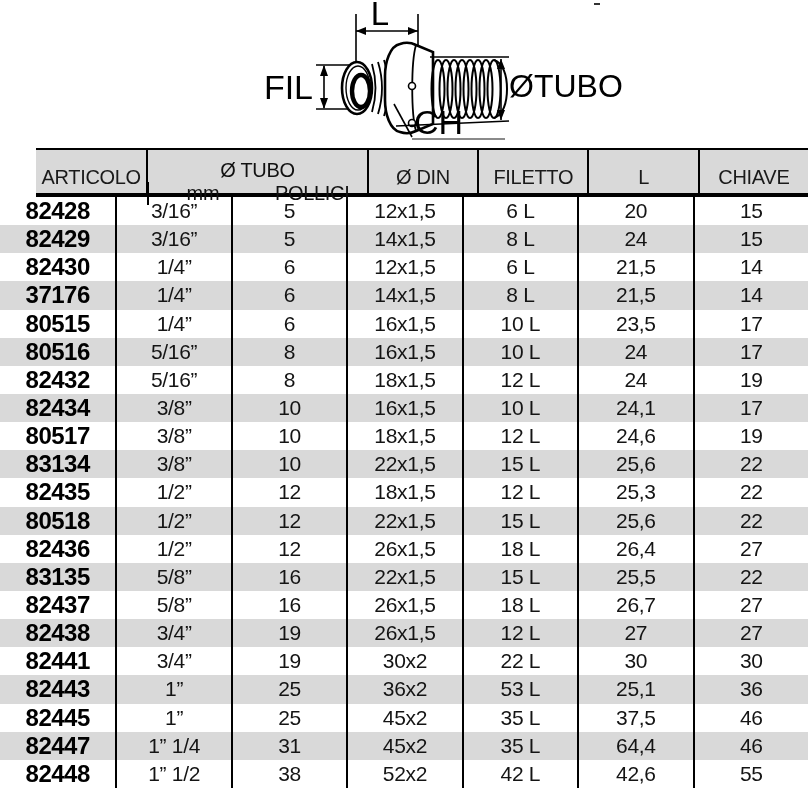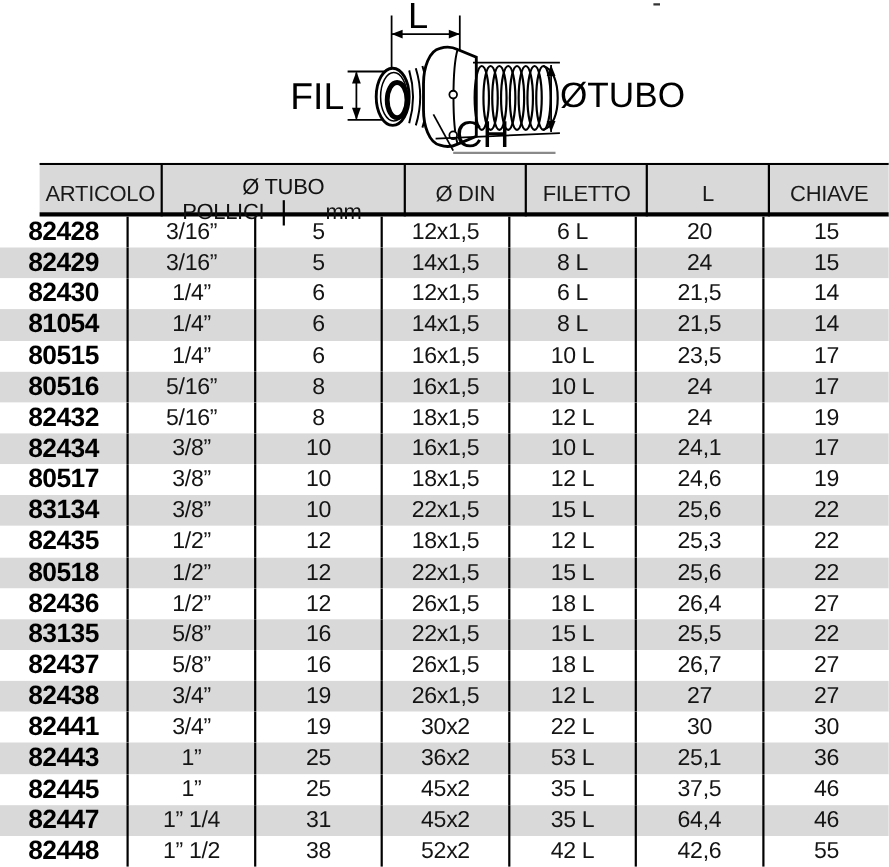--- a/index.html
+++ b/index.html
@@ -126,22 +126,22 @@
       <text class="dim-label" x="414" y="134" font-size="34">CH</text>
     </svg>
   </div>
 
   <div class="table">
     <div class="thead">
       <div class="hcell">ARTICOLO</div>
       <div class="hgroup bl">
         <div class="hgroup-title">Ø TUBO</div>
         <div class="hgroup-sub">
+          <div class="hsub divided">mm</div>
           <div class="hsub">POLLICI</div>
-          <div class="hsub divided">mm</div>
         </div>
       </div>
       <div class="hcell bl">Ø DIN</div>
       <div class="hcell bl">FILETTO</div>
       <div class="hcell bl">L</div>
       <div class="hcell bl">CHIAVE</div>
     </div>
     <div class="tbody" id="tbody">
         <div class="row">
           <div class="cell art">82428</div>
@@ -164,21 +164,21 @@
         <div class="row">
           <div class="cell art">82430</div>
           <div class="cell bl">1/4”</div>
           <div class="cell bl">6</div>
           <div class="cell bl">12x1,5</div>
           <div class="cell bl">6 L</div>
           <div class="cell bl">21,5</div>
           <div class="cell bl">14</div>
         </div>
         <div class="row">
-          <div class="cell art">81054</div>
+          <div class="cell art">37176</div>
           <div class="cell bl">1/4”</div>
           <div class="cell bl">6</div>
           <div class="cell bl">14x1,5</div>
           <div class="cell bl">8 L</div>
           <div class="cell bl">21,5</div>
           <div class="cell bl">14</div>
         </div>
         <div class="row">
           <div class="cell art">80515</div>
           <div class="cell bl">1/4”</div>

